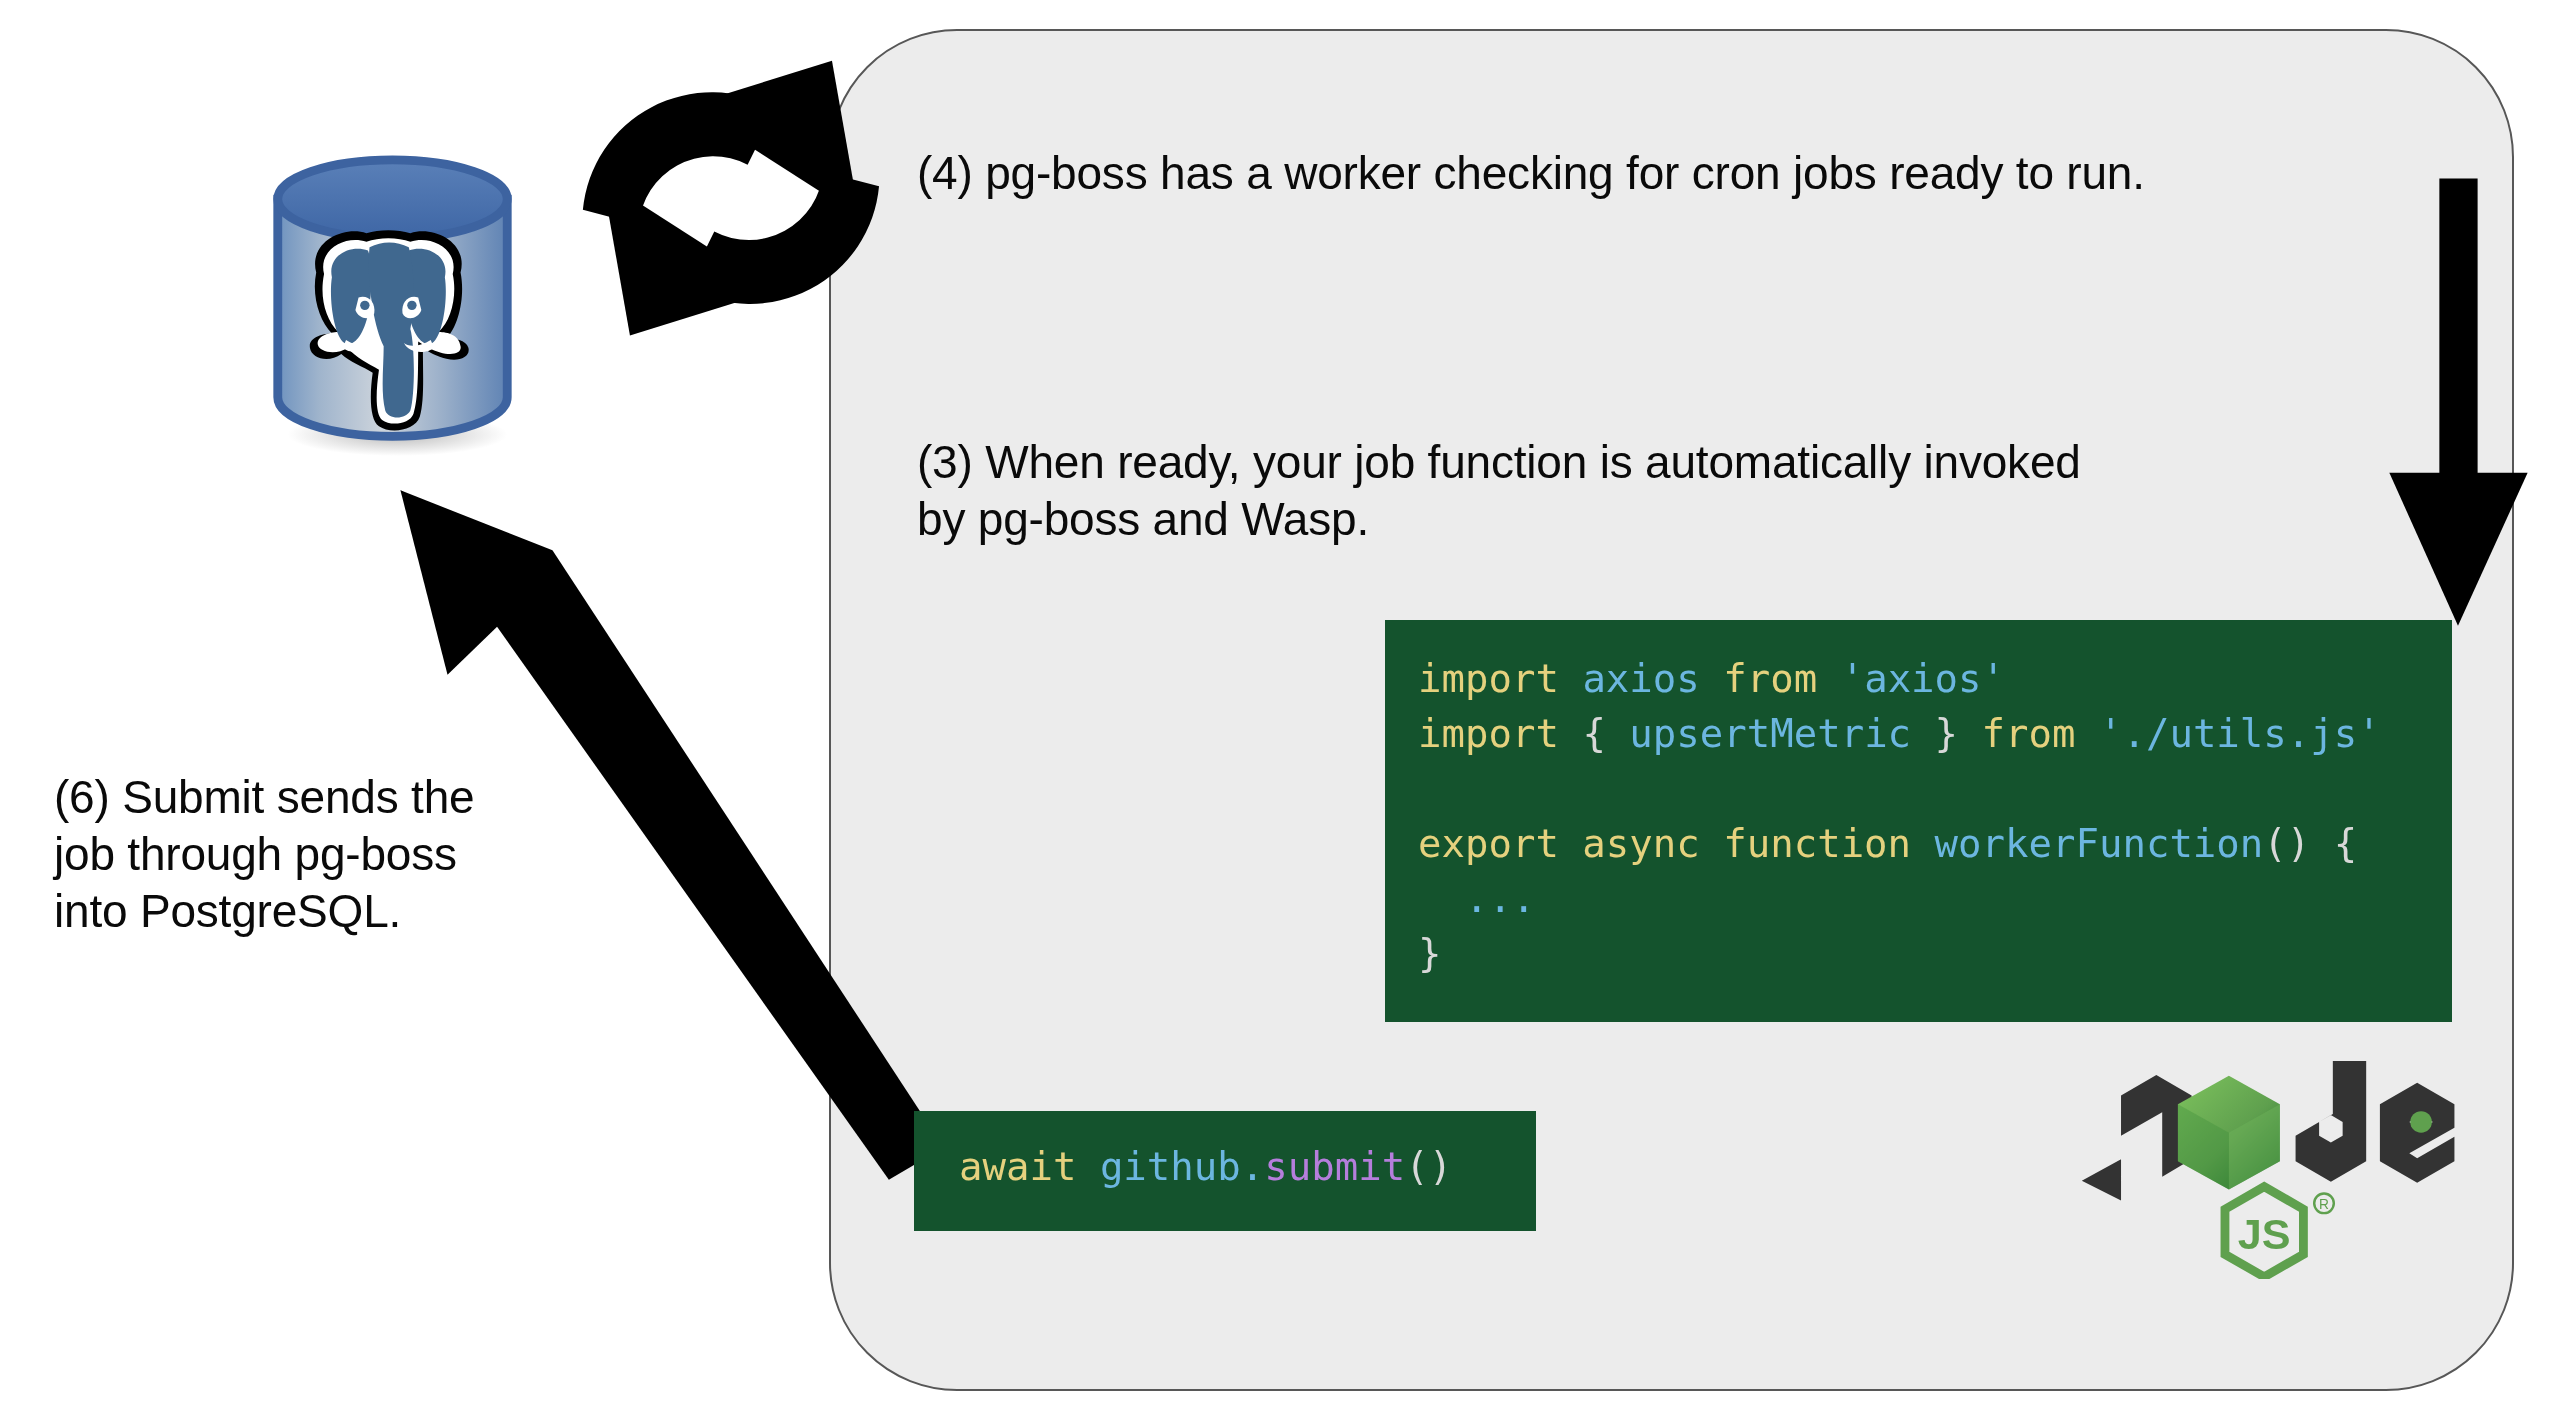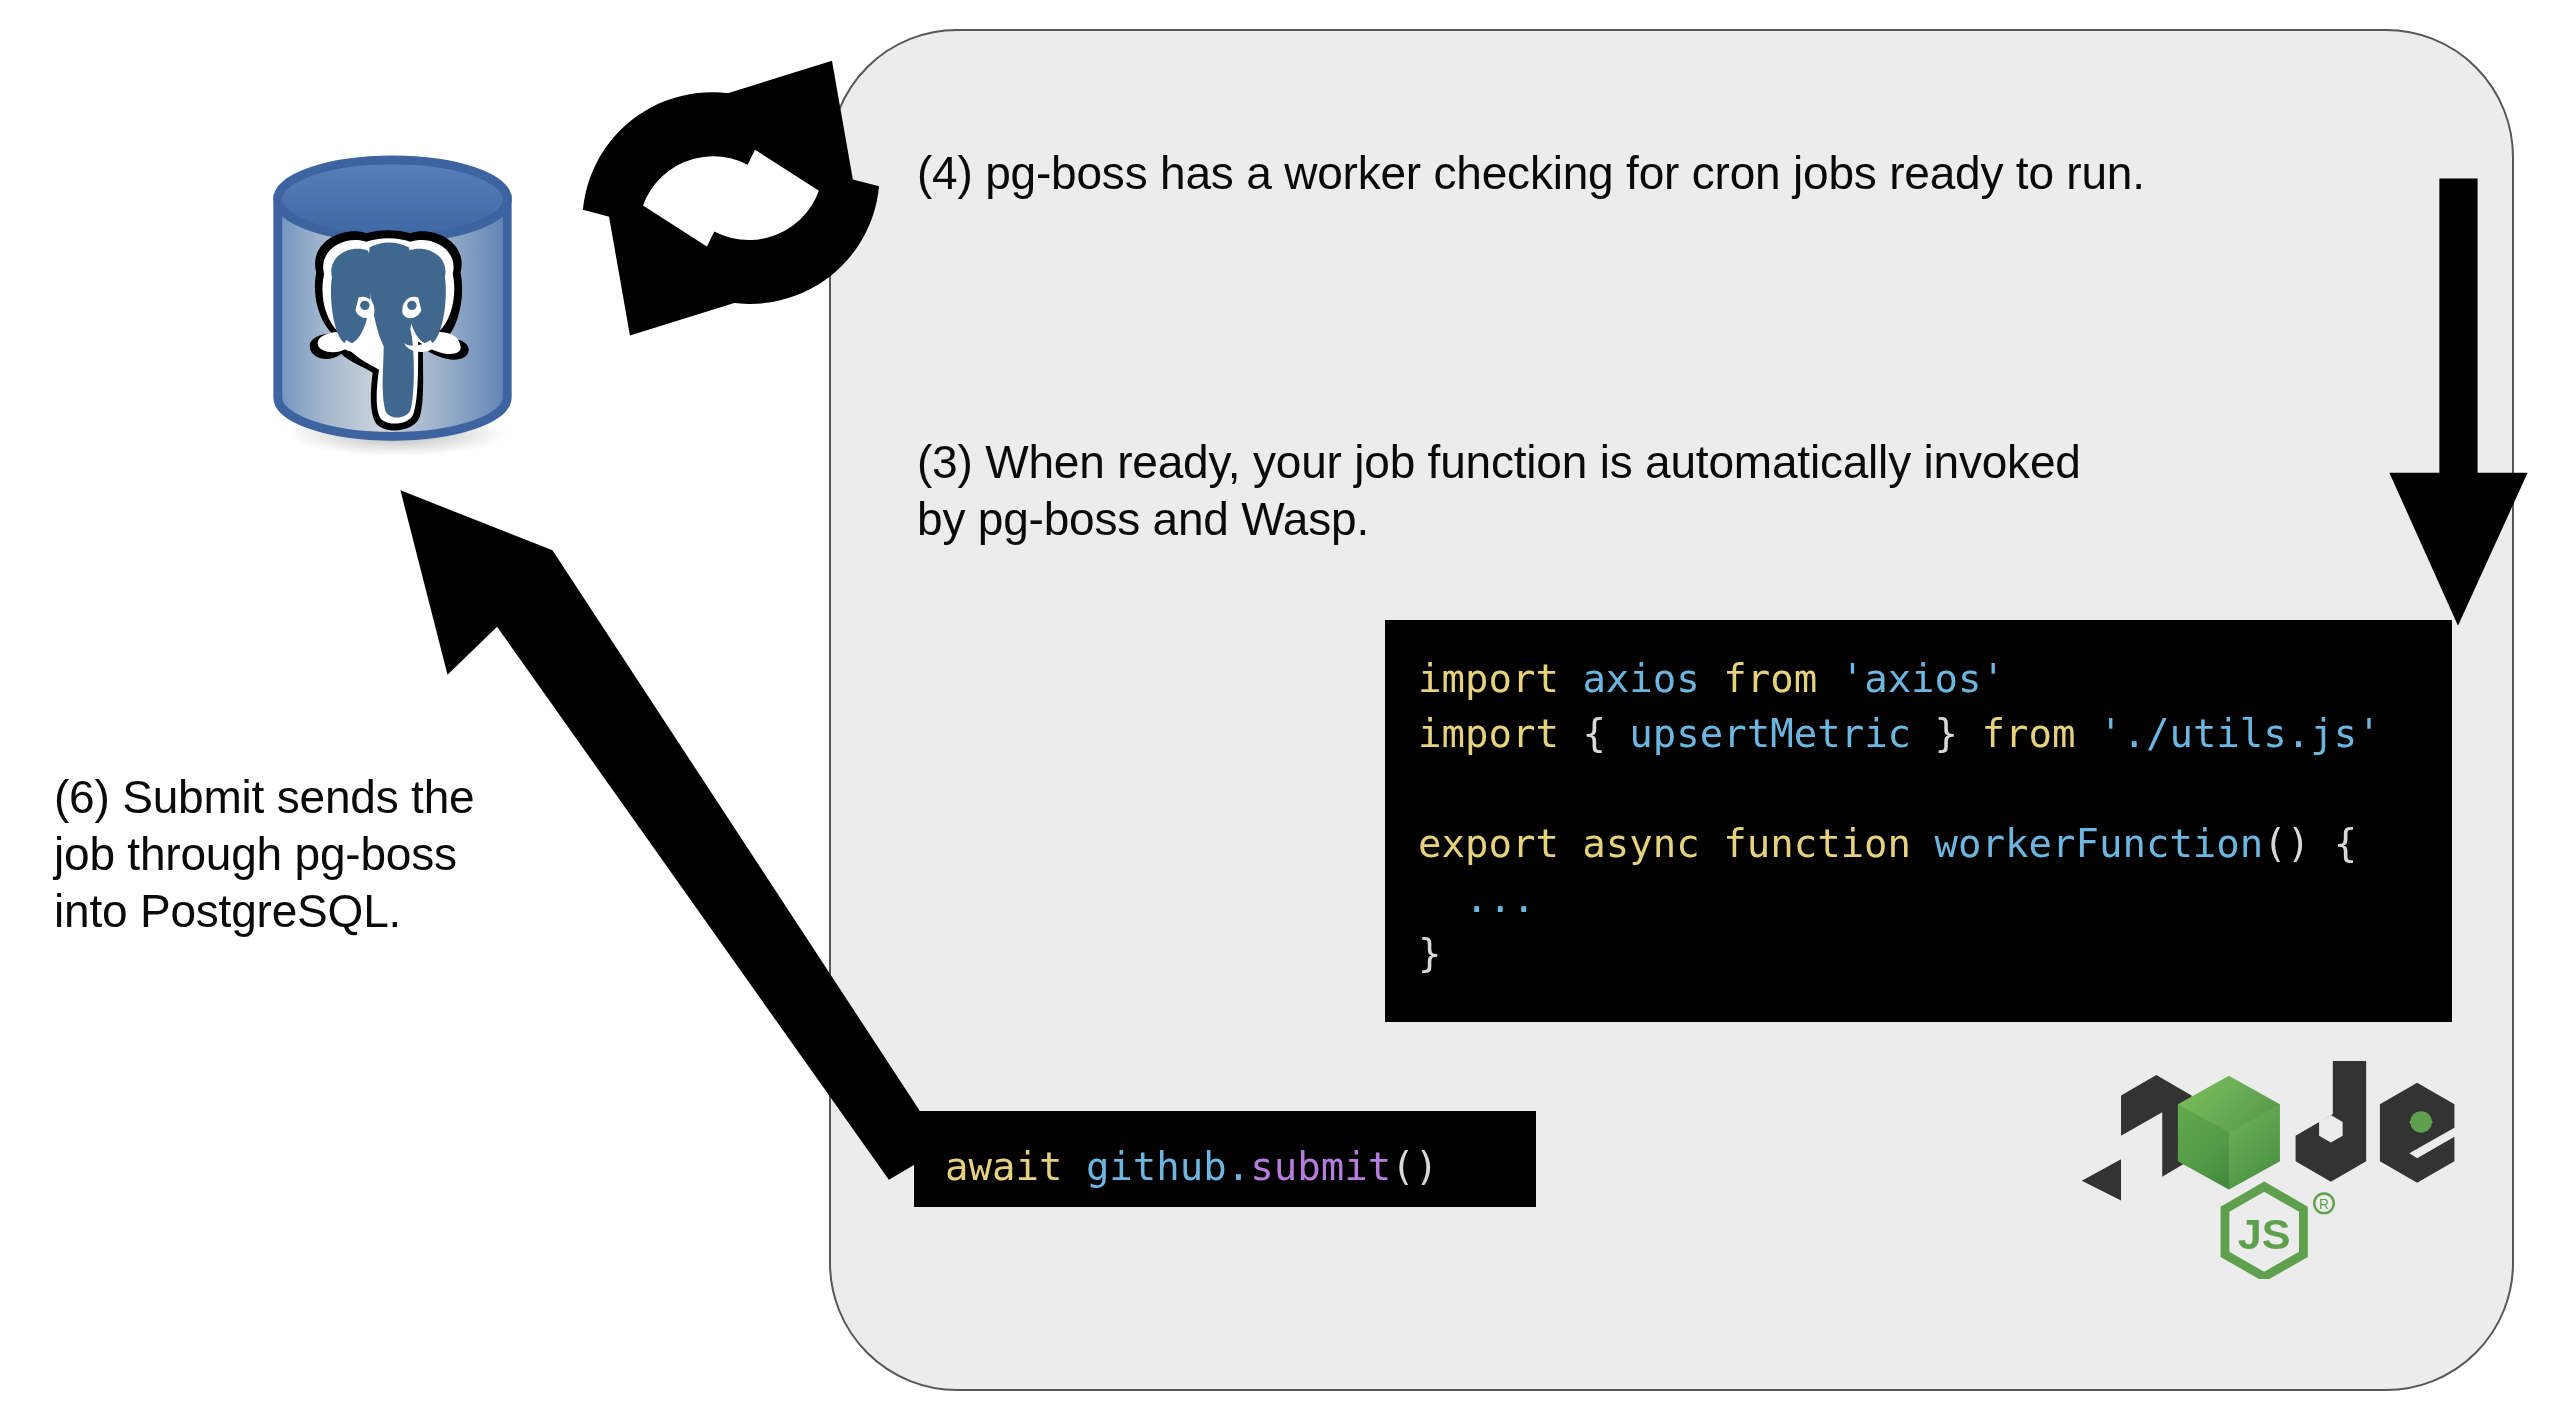--- a/index.html
+++ b/index.html
@@ -45,43 +45,43 @@
   #caption-3 { left: 917px; top: 434px; }
   #caption-1 {
     left: 54px;
     top: 769px;
     width: 549px;
   }
 
   
   .code-block {
     position: absolute;
-    background: #000000;
+    background: #14532d;
     font-family: "DejaVu Sans Mono", monospace;
     white-space: pre;
     color: #d6d6d6;
   }
   #code-worker {
     left: 1385px;
     top: 620px;
     width: 1067px;
     height: 402px;
     font-size: 39px;
     line-height: 55px;
     padding: 31px 0 0 33px;
     box-sizing: border-box;
   }
   #code-submit {
     left: 914px;
     top: 1111px;
     width: 622px;
-    height: 96px;
+    height: 120px;
     font-size: 39px;
     line-height: 112px;
-    padding-left: 31px;
+    padding-left: 45px;
     box-sizing: border-box;
   }
   .tok-kw   { color: #e5d17e; }
   .tok-id   { color: #6cb6e0; }
   .tok-str  { color: #6cb6e0; }
   .tok-fn   { color: #6cb6e0; }
   .tok-mth  { color: #b57edc; }
   .tok-pun  { color: #d8d8d8; }
   .tok-dots { color: #6cb6e0; }
 

